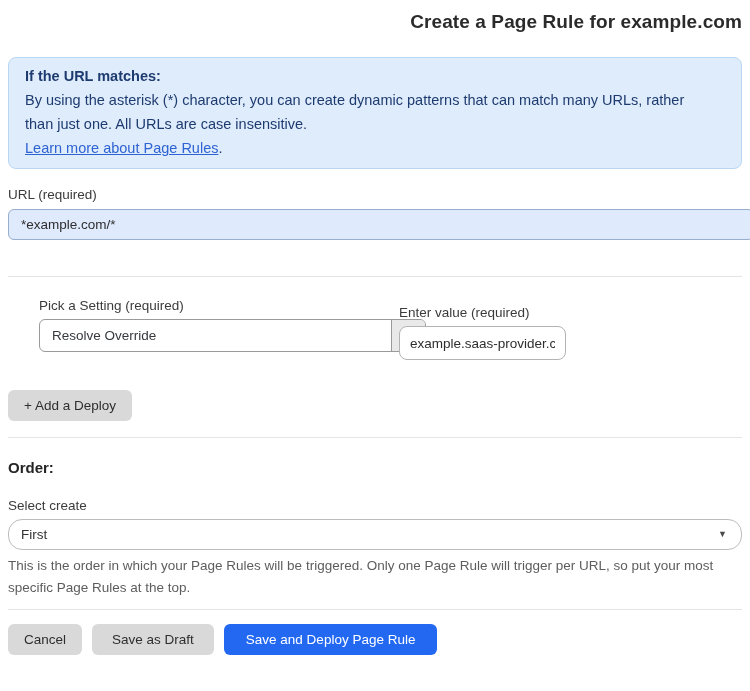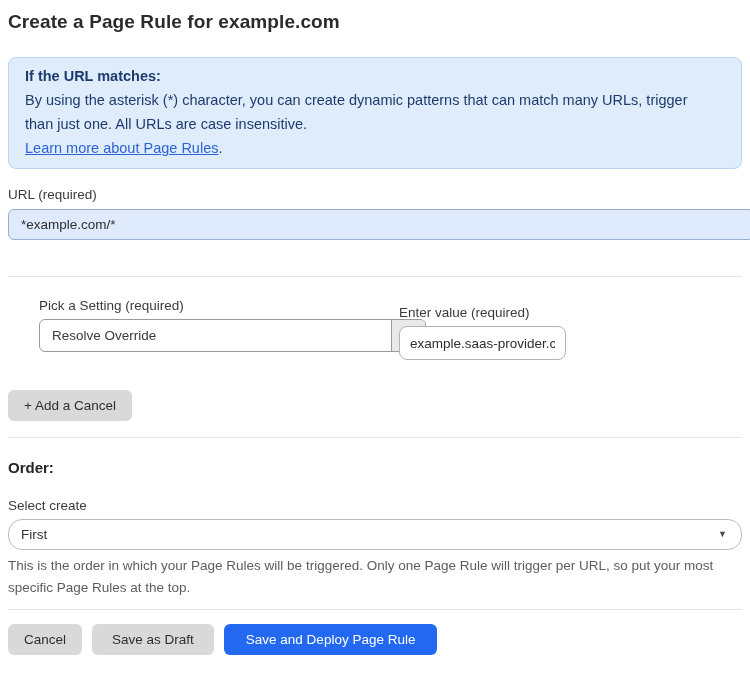--- a/index.html
+++ b/index.html
@@ -12,20 +12,21 @@
     overflow: hidden;
   }
   .container { padding: 10px 8px 0 8px; }
 
   .page-title {
     font-size: 19px;
     line-height: 24px;
     font-weight: 700;
     color: #2b2b2b;
     letter-spacing: 0.1px;
+    text-align: right;
   }
 
   
   .info-box {
     margin-top: 23px;
     background: #dfecfb;
     border: 1px solid #b9d7f3;
     border-radius: 8px;
     padding: 6px 32px 8px 16px;
     color: #1e3b70;
@@ -187,21 +188,21 @@
 </style>
 </head>
 <body>
 
 <div class="container">
 
   <h1 class="page-title">Create a Page Rule for example.com</h1>
 
   <div class="info-box">
     <div class="info-heading">If the URL matches:</div>
-    <div class="info-body">By using the asterisk (*) character, you can create dynamic patterns that can match many URLs, trigger than just one. All URLs are case insensitive.</div>
+    <div class="info-body">By using the asterisk (*) character, you can create dynamic patterns that can match many URLs, rather than just one. All URLs are case insensitive.</div>
     <div class="info-link-line"><a class="info-link">Learn more about Page Rules</a><span>.</span></div>
   </div>
 
   <div class="field-label url-label">URL (required)</div>
   <input class="url-input" type="text" value="*example.com/*" style="">
 
   <hr class="divider divider-1">
 
 
   <div class="settings-row">
@@ -213,21 +214,21 @@
           <span class="caret">▼</span>
         </div>
       </div>
     </div>
     <div class="value-col">
       <div class="field-label">Enter value (required)</div>
       <input class="value-input" type="text" value="example.saas-provider.c" style="">
     </div>
   </div>
 
-  <button class="btn btn-gray add-setting-btn">+ Add a Cancel</button>
+  <button class="btn btn-gray add-setting-btn">+ Add a Deploy</button>
 
   <hr class="divider divider-2">
 
   <div class="section-heading order-heading">Order:</div>
 
   <div class="field-label order-label">Select create</div>
   <div class="order-select">
     <span>First</span>
     <span class="caret">▼</span>
   </div>

